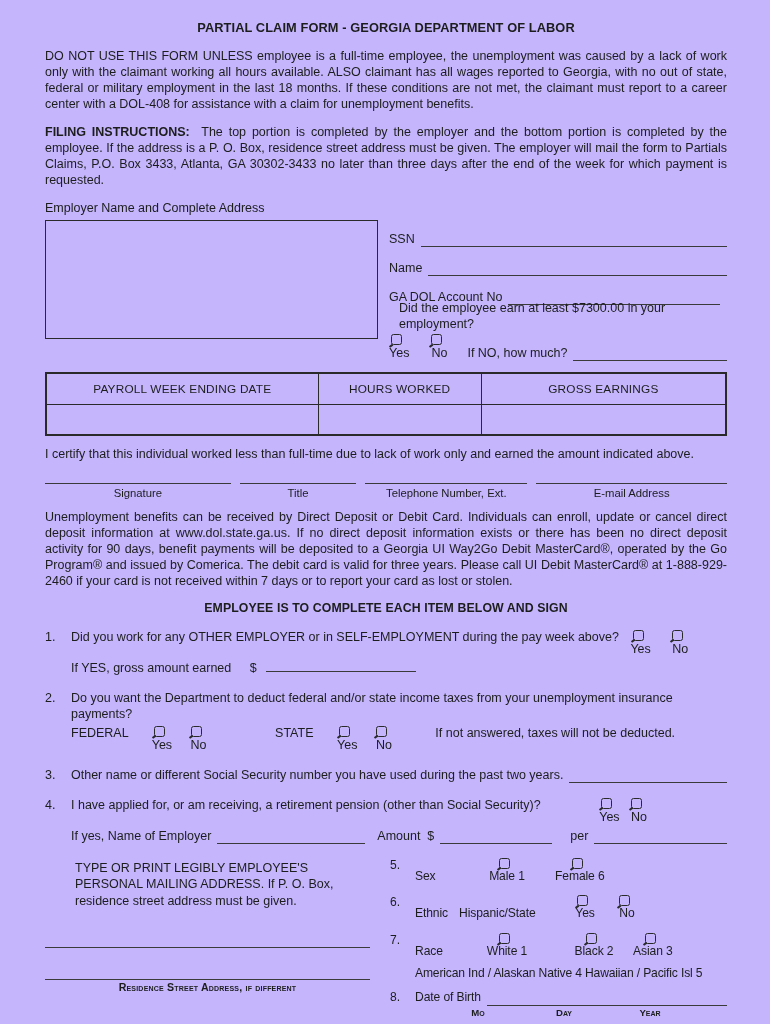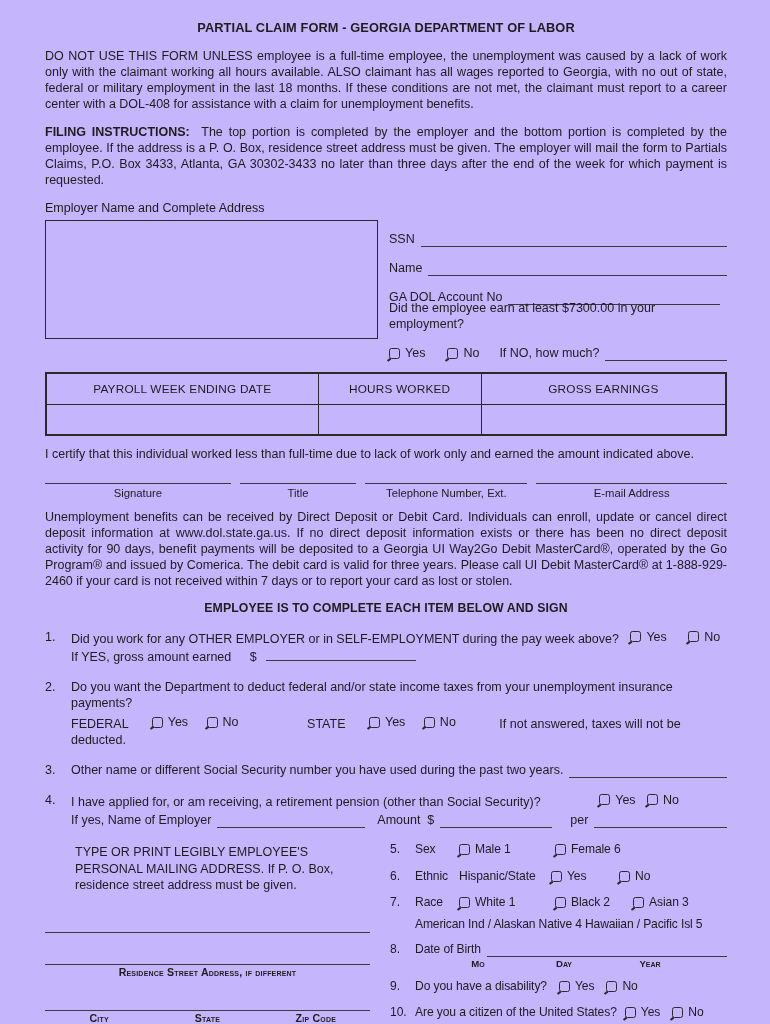--- a/index.html
+++ b/index.html
@@ -12,25 +12,25 @@
     overflow:hidden;position:relative;
   }
   .title{text-align:center;font-weight:bold;font-size:12.8px;margin:6px 0 12px;letter-spacing:.1px;}
   .para{text-align:justify;margin:0 0 12px;}
   .lead{font-weight:bold;margin-top:28px;}
   .emp-label{margin:0 0 4px;}
   .emp-row{display:flex;margin-bottom:9px;}
   .emp-box{width:331px;height:117px;border:1.6px solid #2a2a2a;flex:none;}
   .fields{flex:1;padding-left:11px;display:flex;flex-direction:column;}
   .frow{display:flex;align-items:flex-end;height:27px;padding-bottom:2px;}
-  .frow.q{height:25px;}
+  .frow.q{height:25px;margin-left:10px;}
   .fl{flex:1;border-bottom:1px solid #3a3a3a;height:13px;margin-left:6px;min-width:30px;}
   .ul{display:inline-block;border-bottom:1px solid #3a3a3a;height:11px;margin-left:6px;vertical-align:baseline;}
   
-  .cbg{display:inline-flex;align-items:center;white-space:nowrap;}
+  .cbg{display:inline-flex;align-items:center;white-space:nowrap;flex-direction:column;}
   .cb{display:inline-block;width:9px;height:9px;border:1.4px solid #2a2a2a;border-radius:2.5px;margin-right:5px;position:relative;flex:none;}
   .cb::before{content:"";position:absolute;left:-3px;bottom:-2.4px;width:3.6px;height:1.5px;background:#2a2a2a;transform:rotate(-38deg);}
   
   .payroll{width:100%;border-collapse:collapse;border:2.2px solid #2a2a2a;margin:0 0 10px;}
   .payroll td{border:1.6px solid #2a2a2a;text-align:center;font-size:11.8px;letter-spacing:.2px;}
   .payroll .hdr td{height:28px;}
   .payroll .data td{height:27px;}
   .c1{width:40%;}.c2{width:24%;}.c3{width:36%;}
   .certify{margin:0 0 0;}
   .sigrow{display:flex;gap:9px;margin:21px 0 8px;}

